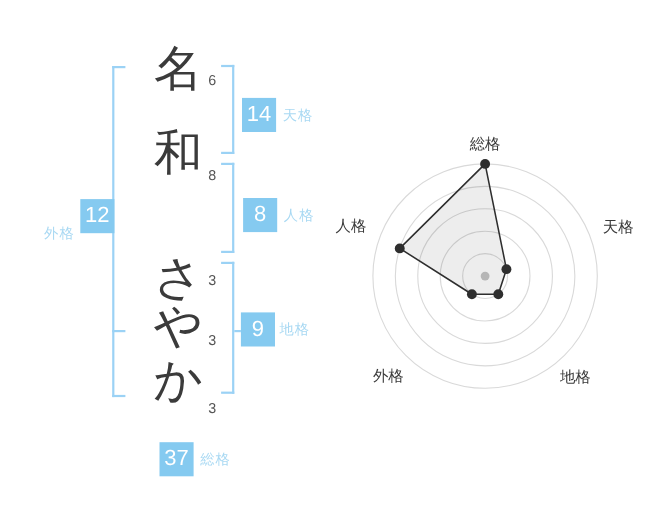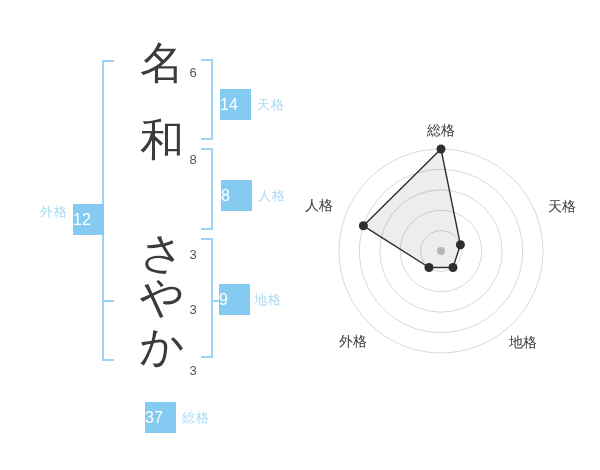--- a/index.html
+++ b/index.html
@@ -10,21 +10,21 @@
   .nm-char {
     position:absolute; left:138px; width:48px; text-align:center;
     font-size:44px; line-height:46px; color:#3b3b3b;
   }
   .stroke-num {
     position:absolute; left:185px; width:16px; text-align:center;
     font-size:13px; line-height:14px; color:#555;
   }
   .badge {
     position:absolute; width:31px; height:31px; background:#85caf0;
-    color:#ffffff; font-size:16px; line-height:31px; text-align:left;
+    color:#ffffff; font-size:20px; line-height:31px; text-align:center;
   }
   .side-label {
     position:absolute; font-size:13px; line-height:13px; color:#a9d9f3;
     letter-spacing:1px; white-space:nowrap;
   }
   .br { position:absolute; background:#9bd2f5; }
   .radar-wrap { position:absolute; left:301px; top:111px; width:280px; height:280px; }
 </style>
 </head>
 <body>
@@ -64,21 +64,21 @@
   <div class="badge" style="left:220px;top:89px">14</div>
   <div class="side-label" style="left:257px;top:98px">天格</div>
 
   <div class="badge" style="left:221px;top:180px">8</div>
   <div class="side-label" style="left:258px;top:189px">人格</div>
 
   <div class="badge" style="left:219px;top:284px">9</div>
   <div class="side-label" style="left:254px;top:293px">地格</div>
 
   <div class="side-label" style="left:40px;top:205px">外格</div>
-  <div class="badge" style="left:73px;top:204px">12</div>
+  <div class="badge" style="left:73px;top:181px">12</div>
 
   <div class="badge" style="left:145px;top:402px">37</div>
   <div class="side-label" style="left:182px;top:411px">総格</div>
 
   <div class="radar-wrap">
     <svg id="radar" width="280" height="280" viewBox="0 0 280 280">
         <circle cx="140" cy="140" r="20.4" fill="none" stroke="#d9d9d9" stroke-width="1"></circle>
         <circle cx="140" cy="140" r="40.8" fill="none" stroke="#d9d9d9" stroke-width="1"></circle>
         <circle cx="140" cy="140" r="61.2" fill="none" stroke="#d9d9d9" stroke-width="1"></circle>
         <circle cx="140" cy="140" r="81.6" fill="none" stroke="#d9d9d9" stroke-width="1"></circle>

